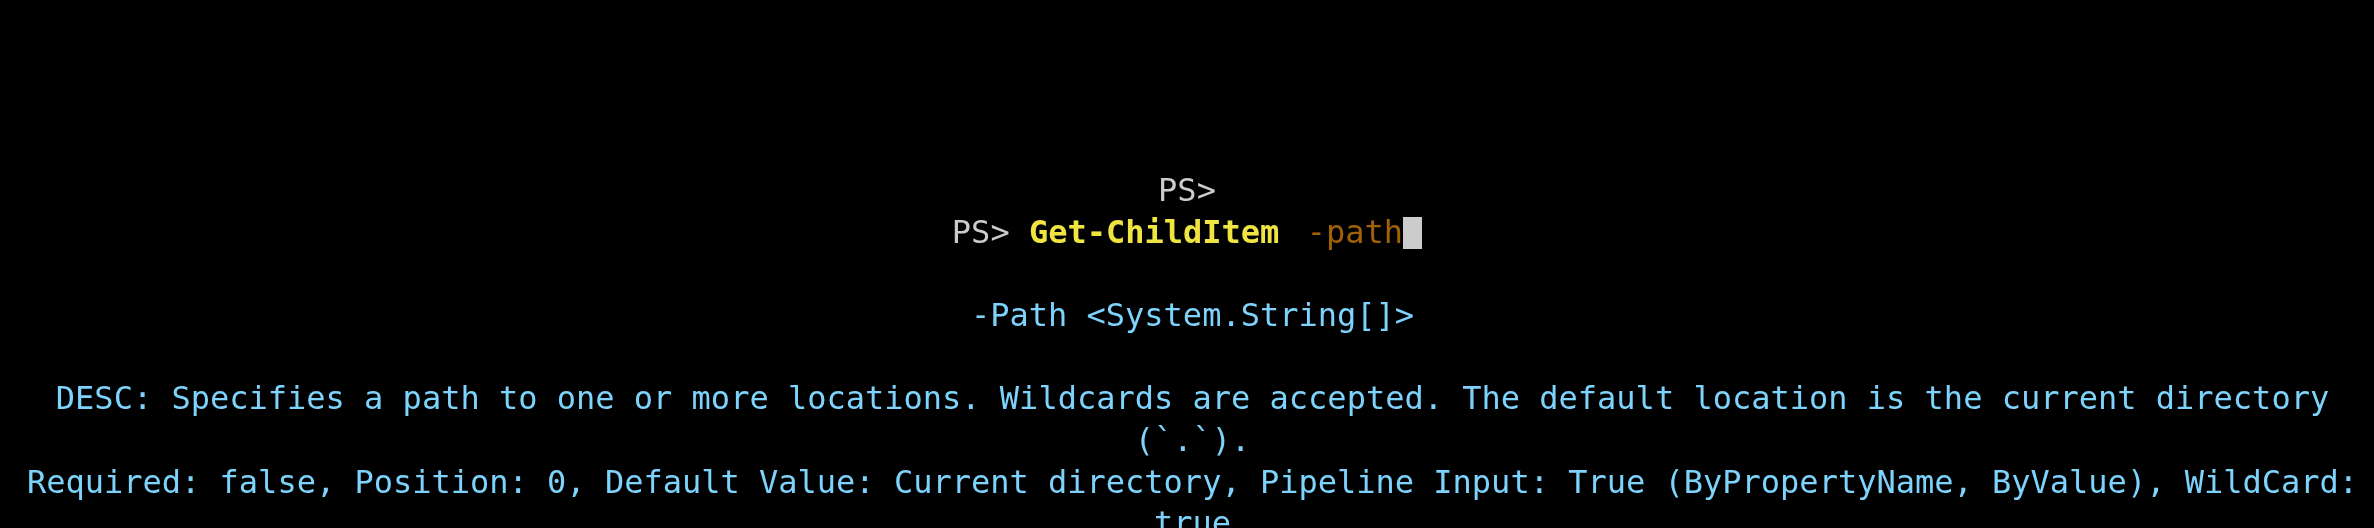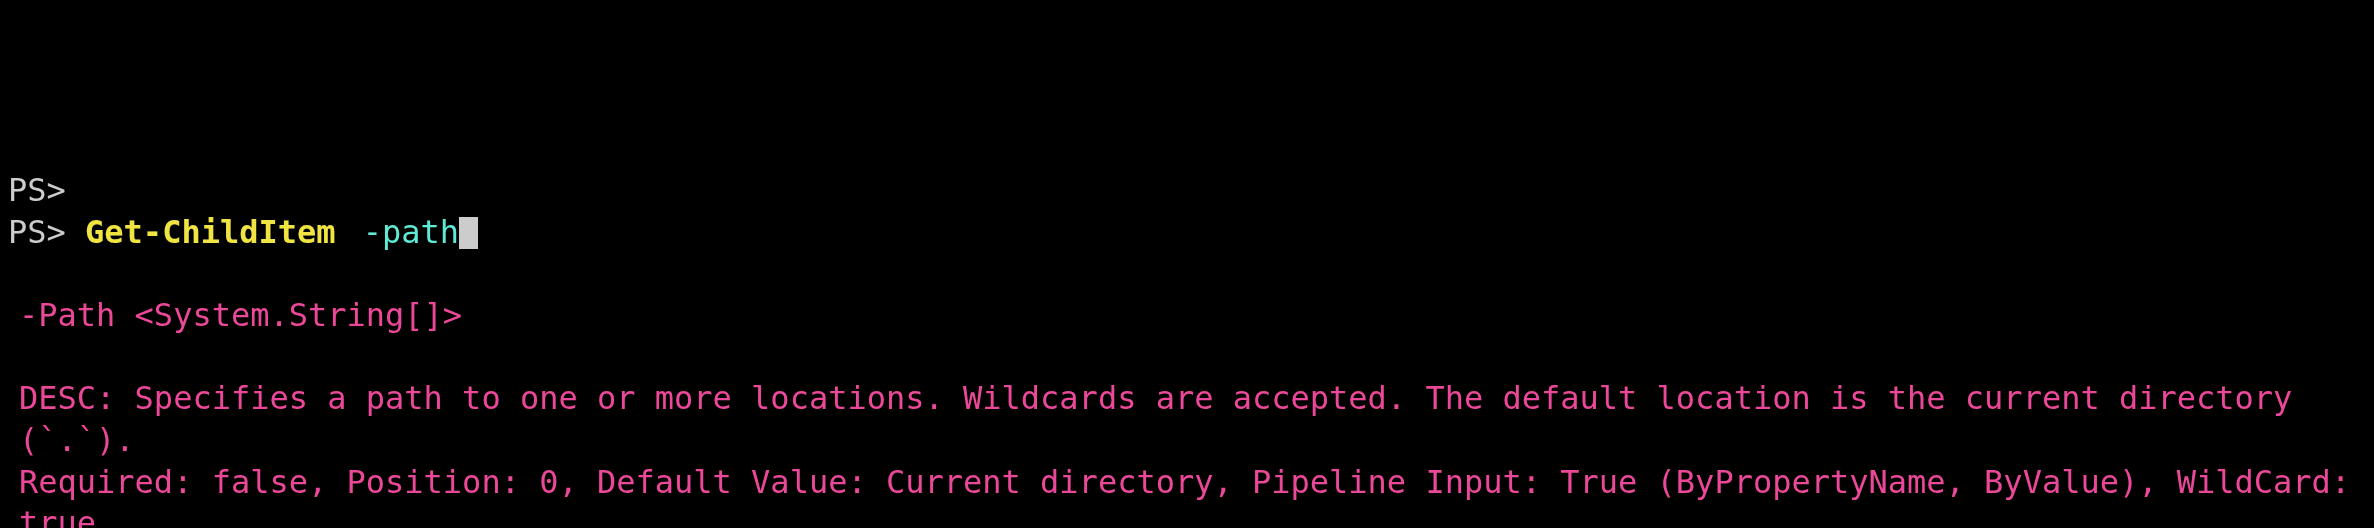--- a/index.html
+++ b/index.html
@@ -20,38 +20,39 @@
       overflow: hidden;
     }
     .prompt {
       color: #cccccc;
     }
     .cmdlet {
       color: #f0e442;
       font-weight: bold;
     }
     .param {
-      color: #5eead4;
+      color: #a16207;
       margin-left: 8px;
     }
     .cursor {
       background-color: #cccccc;
       display: inline-block;
       width: 0.6em;
       height: 1.0em;
       vertical-align: text-bottom;
       position: relative;
       top: -0.05em;
     }
     .help-text {
-      color: #ec4899;
+      color: #7dd3fc;
       margin-left: 11px;
     }
     .line {
       display: block;
+      text-align: center;
     }
     .empty-line {
       height: 1.3em;
     }
   </style>
 </head>
 <body>
 
 
 

